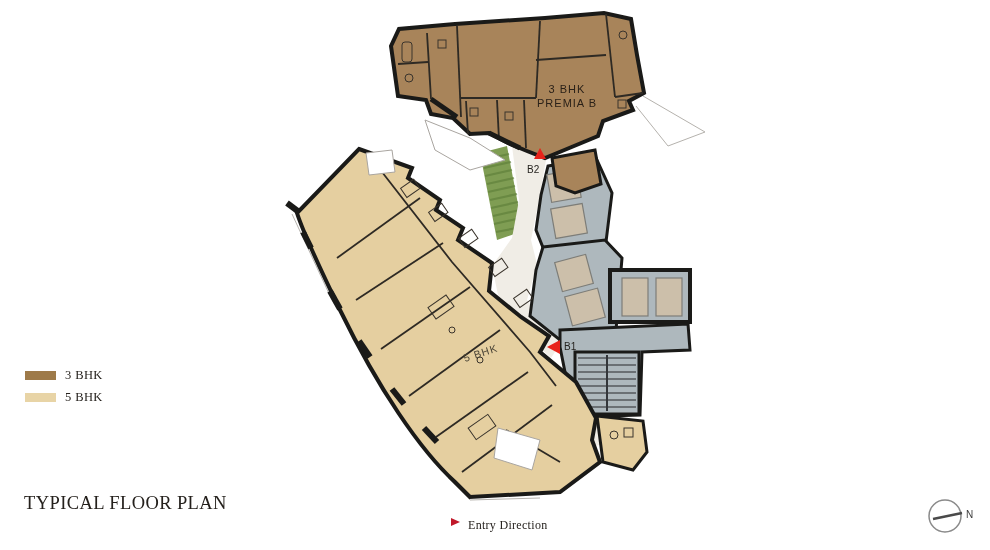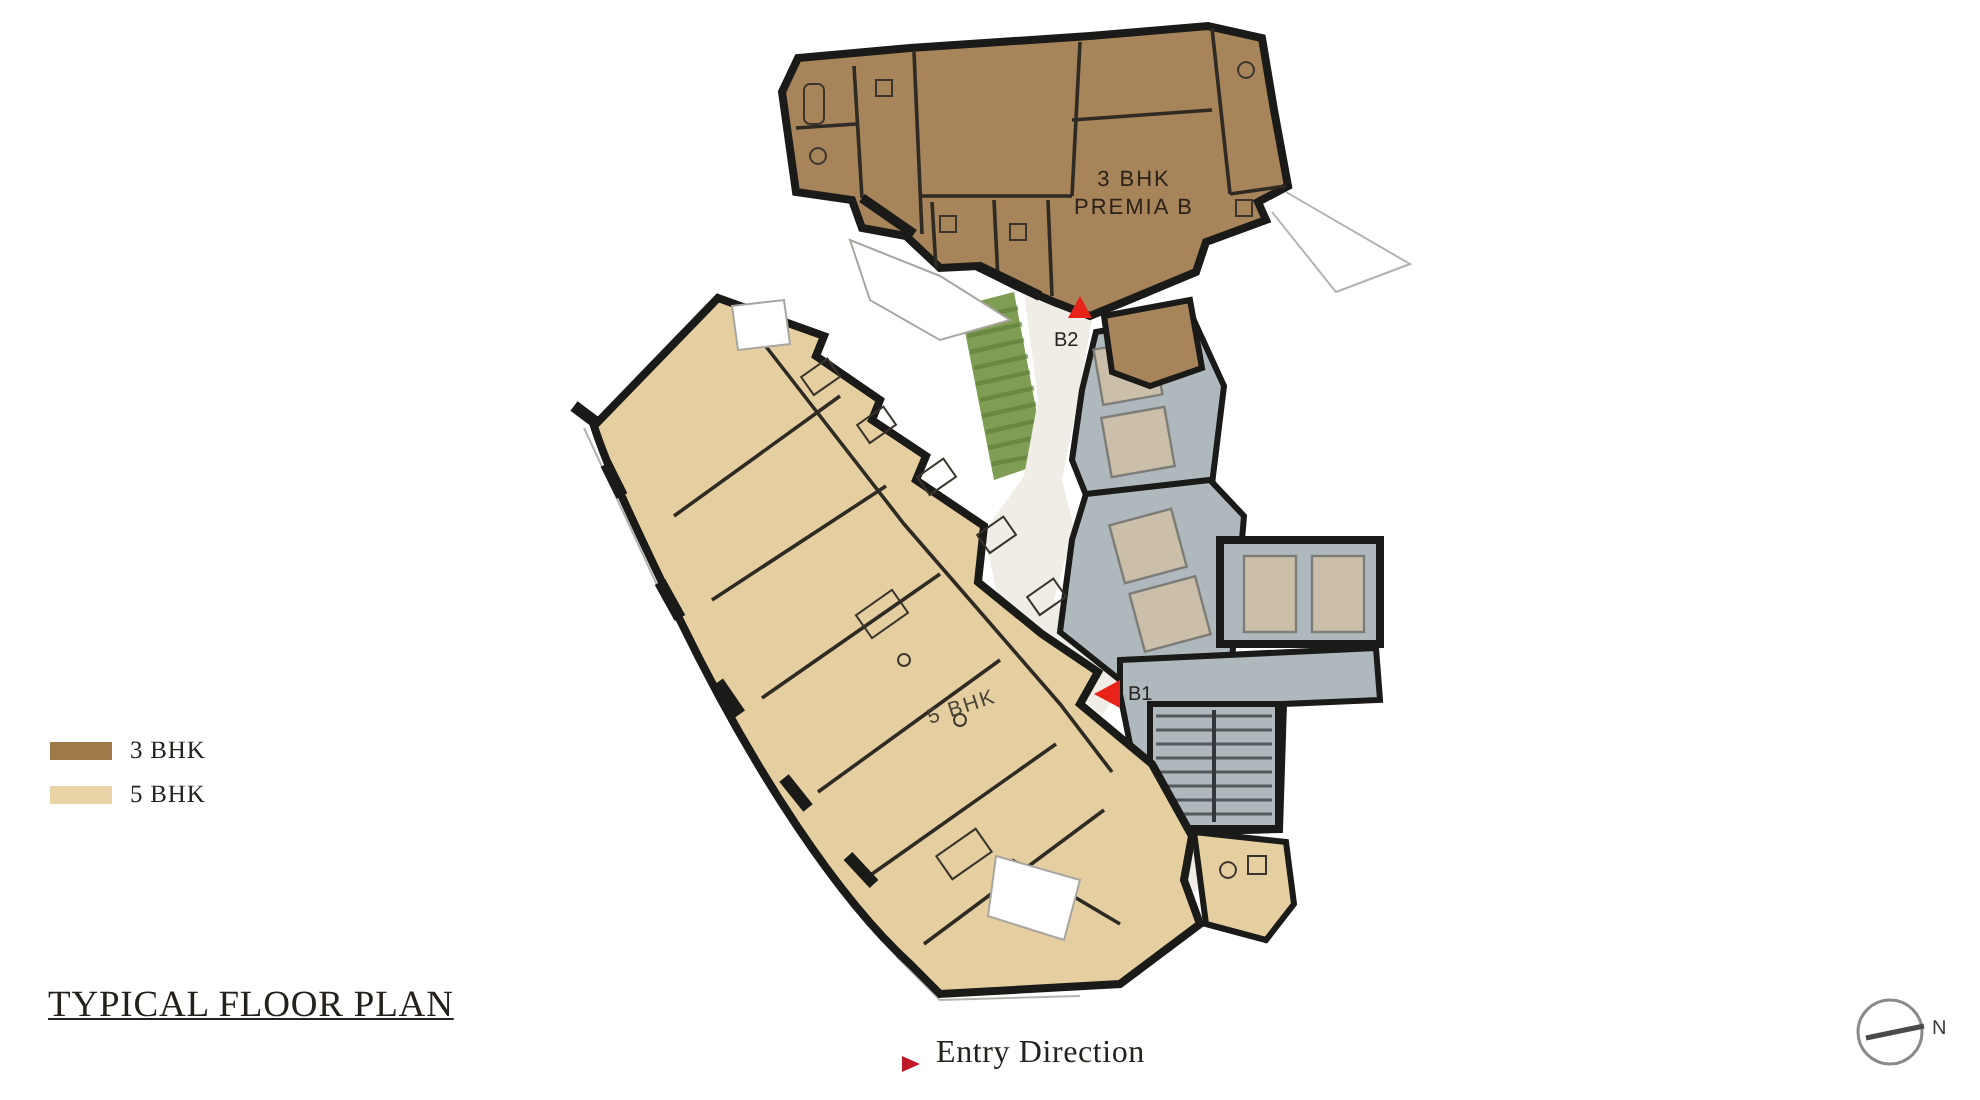--- a/index.html
+++ b/index.html
@@ -5,22 +5,22 @@
   html,body{margin:0;padding:0;background:#ffffff;}
   .frame{
     position:relative;width:990px;height:550px;background:#ffffff;overflow:hidden;
     font-family:"Liberation Serif", serif;color:#26221e;
   }
   .plan-svg{position:absolute;left:0;top:0;}
   .legend{position:absolute;left:25px;top:364px;}
   .legend-row{display:flex;align-items:center;height:22px;}
   .legend-swatch{width:31px;height:9px;margin-right:9px;display:inline-block;}
   .legend-label{font-size:12.5px;letter-spacing:.4px;}
-  .title{position:absolute;left:24px;top:491px;font-size:18.5px;line-height:24px;letter-spacing:.4px;color:#24201c;text-decoration:underline;}
-  .entry-legend{position:absolute;left:451px;top:518px;display:flex;align-items:flex-end;font-size:16px;letter-spacing:.3px;}
+  .title{position:absolute;left:24px;top:491px;font-size:18.5px;line-height:24px;letter-spacing:.4px;color:#24201c;}
+  .entry-legend{position:absolute;left:451px;top:518px;display:flex;align-items:flex-start;font-size:12px;letter-spacing:.3px;}
   .entry-arrow{width:0;height:0;border-left:9px solid #c0182a;border-top:4.5px solid transparent;border-bottom:4.5px solid transparent;margin-right:8px;}
   .compass{position:absolute;left:924px;top:495px;width:62px;height:46px;}
   .compass .n-label{position:absolute;left:42px;top:14px;font-family:"Liberation Sans",sans-serif;font-size:10px;color:#3c3c3c;}
 </style>
 </head>
 <body>
 
 <div class="frame">
 
   <svg class="plan-svg" width="990" height="550" viewBox="0 0 990 550">

